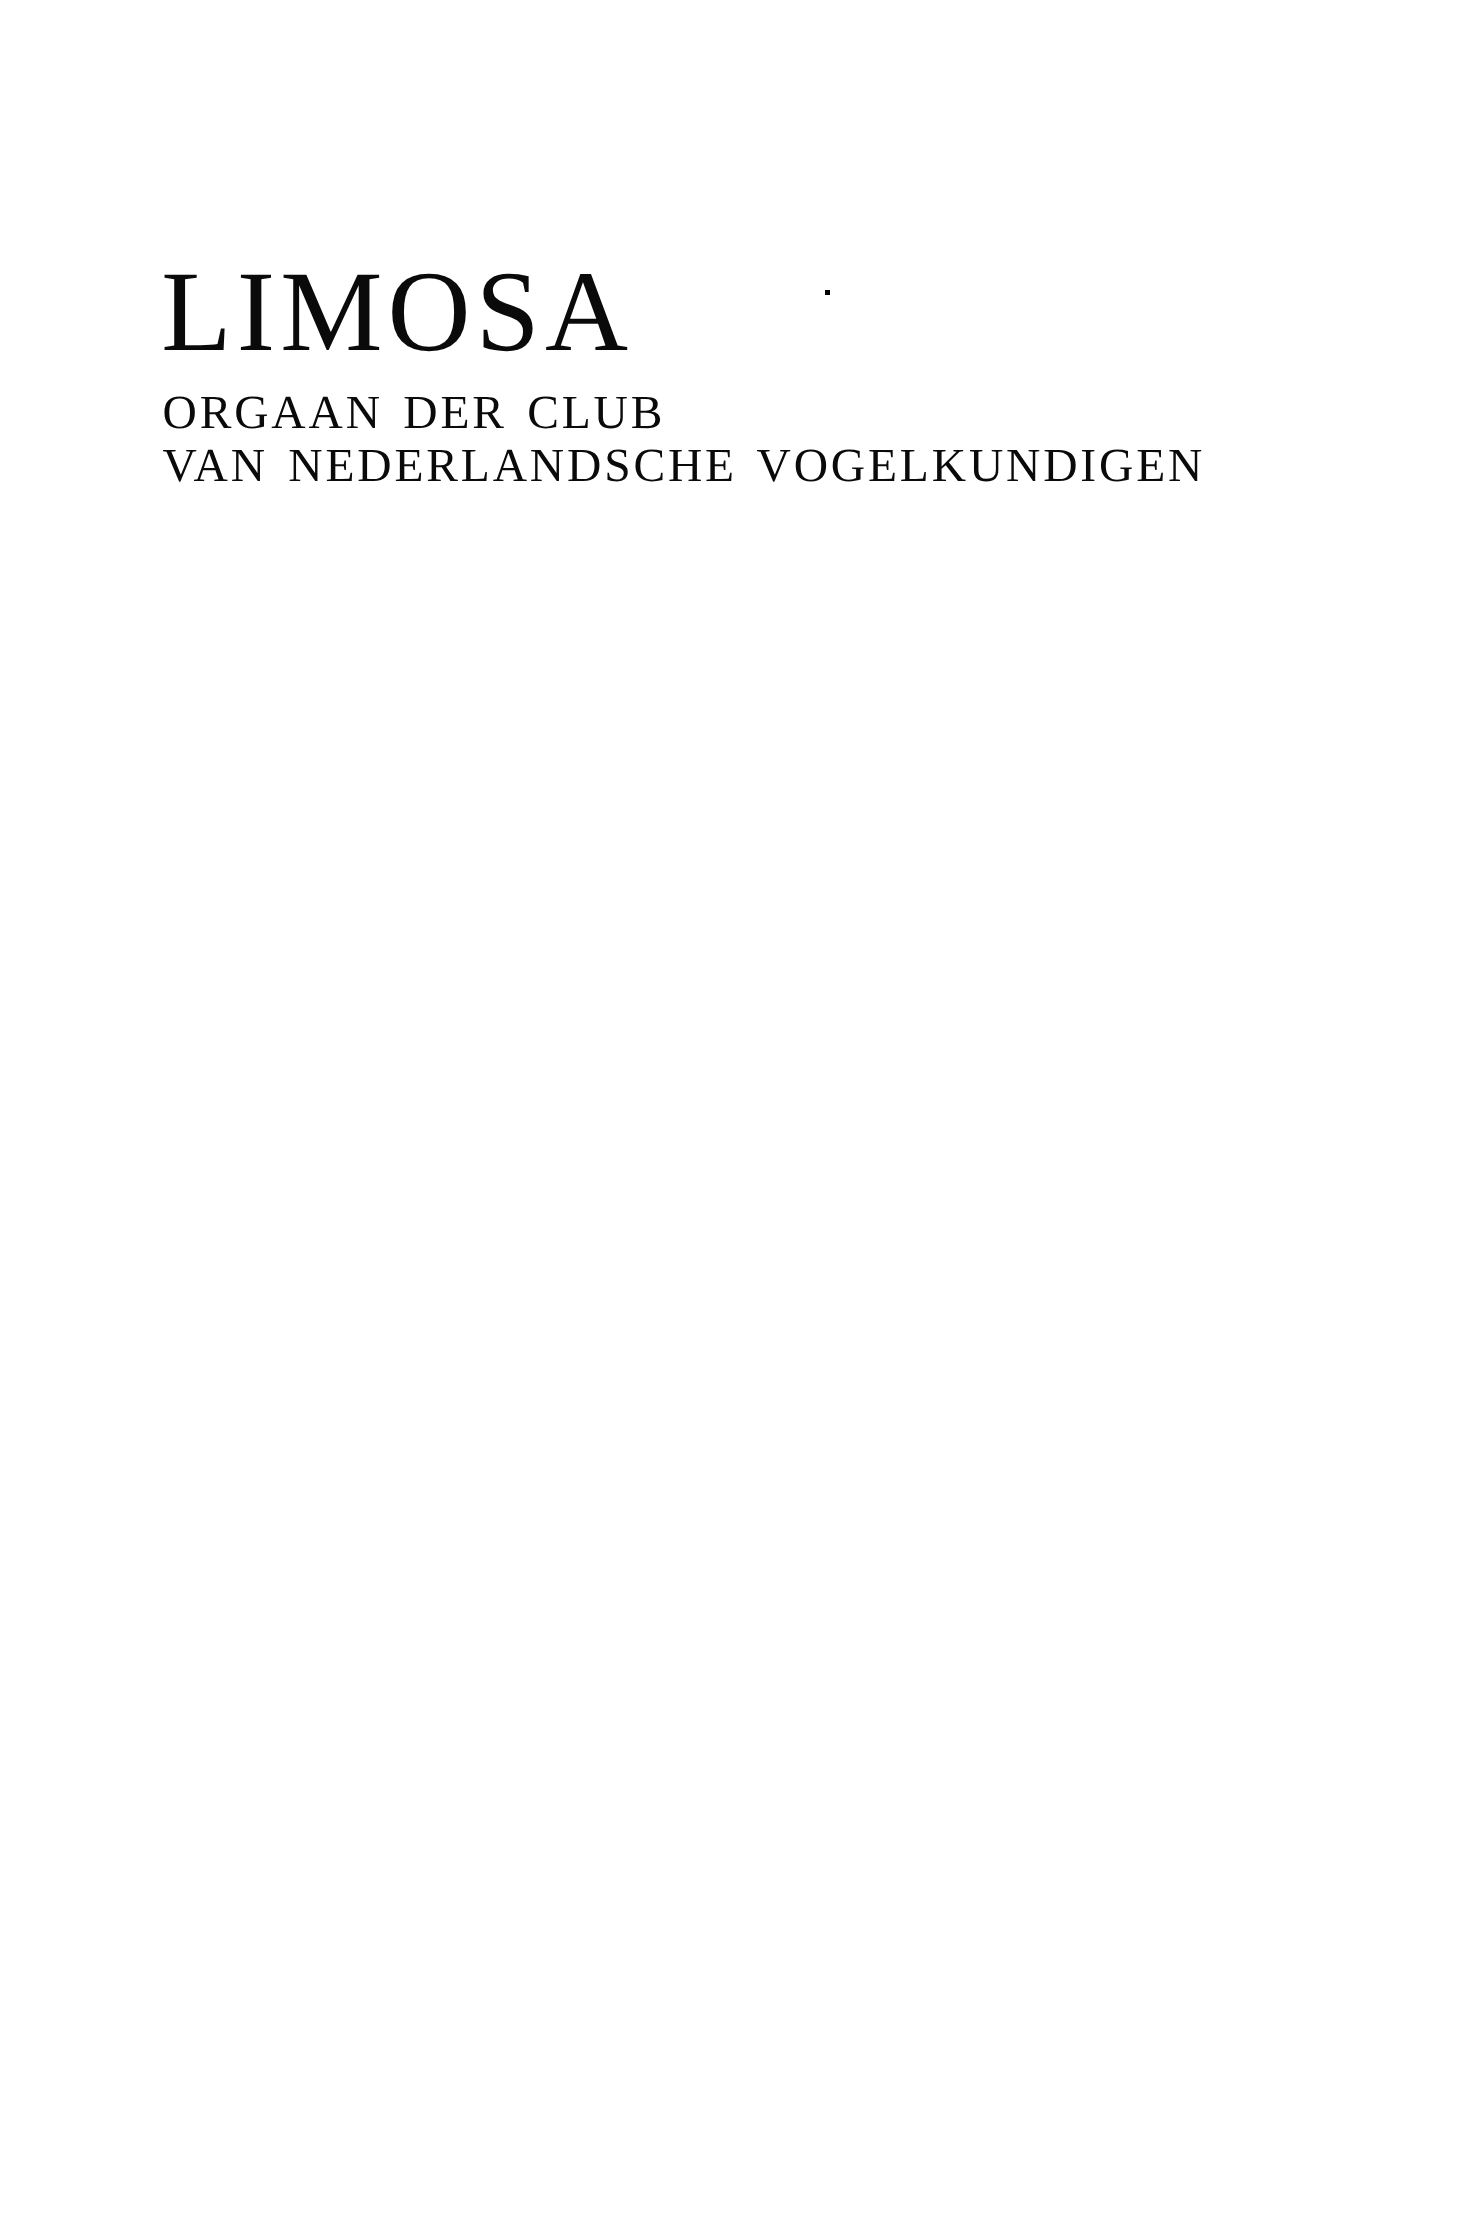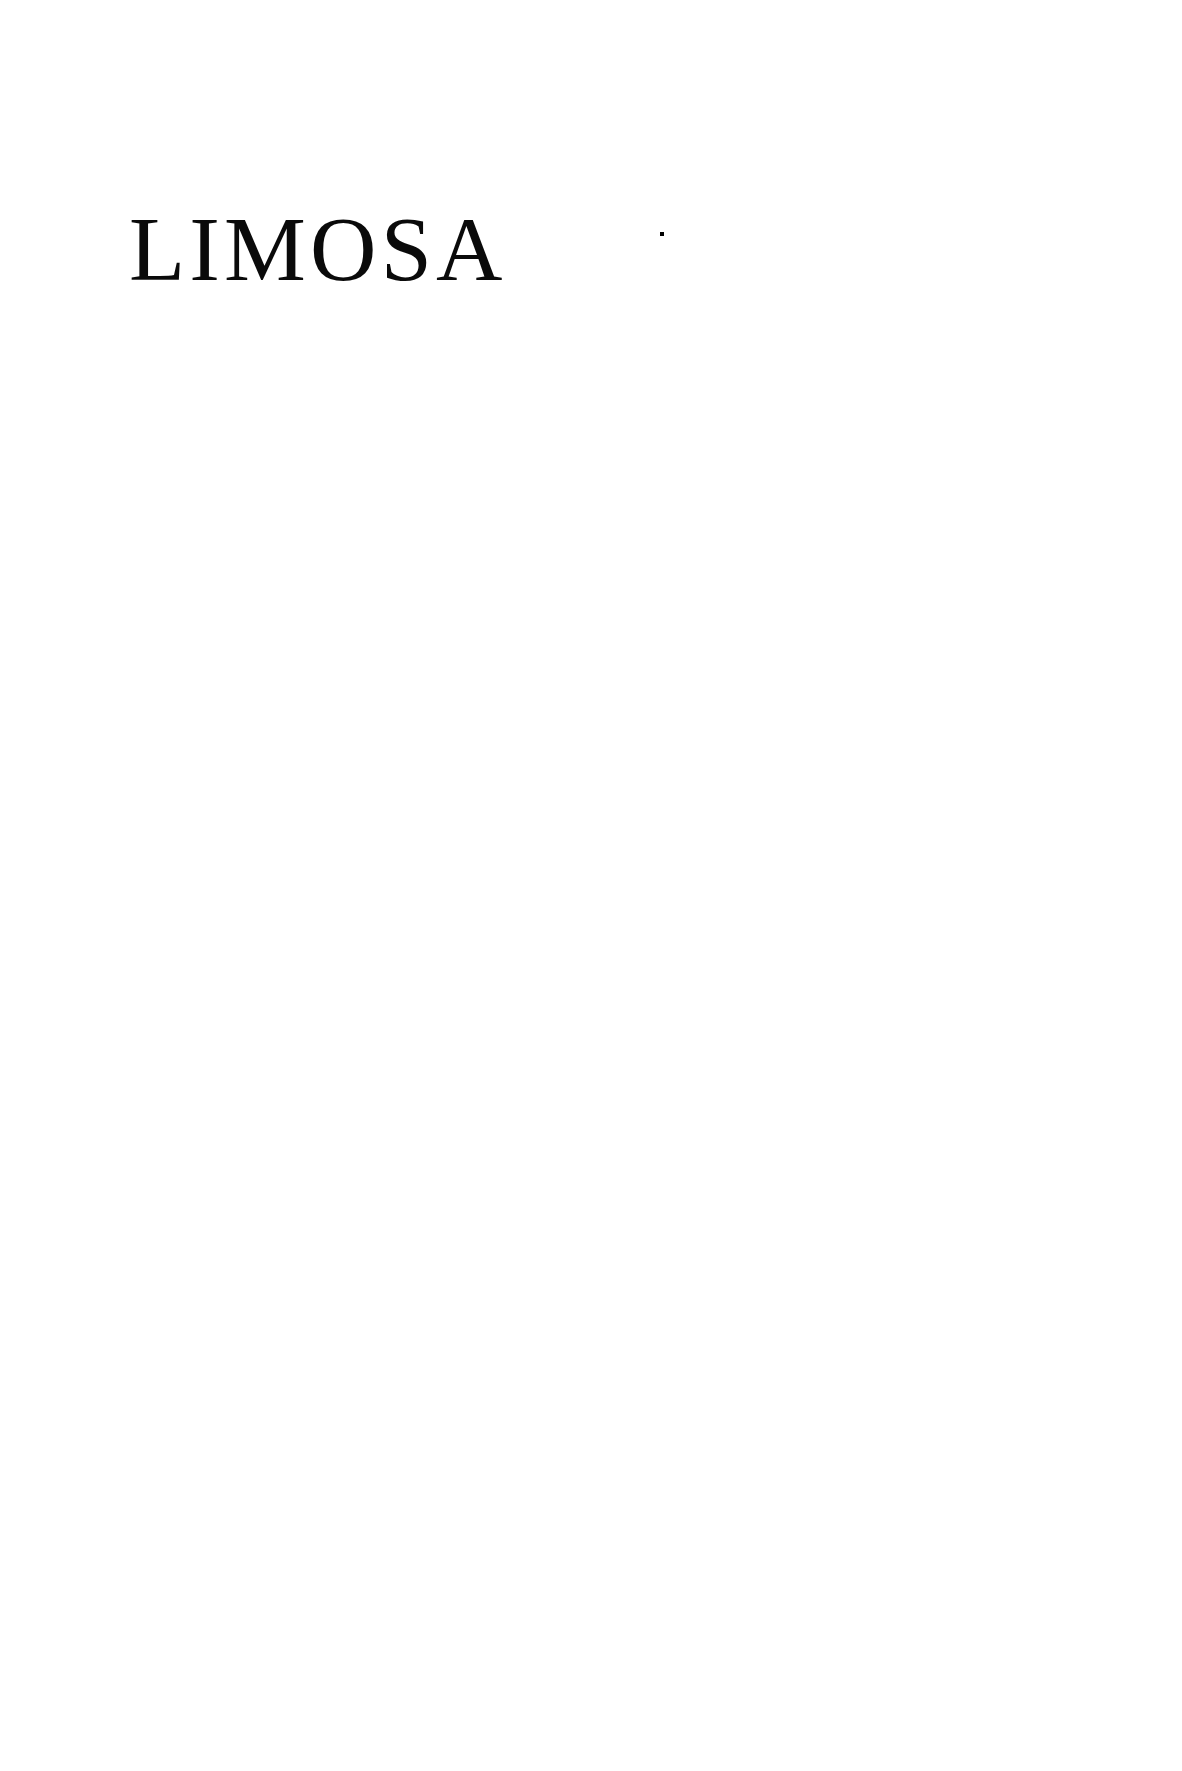--- a/index.html
+++ b/index.html
@@ -55,14 +55,18 @@
 </style>
 </head>
 <body>
 
 <div class="page">
 
   <h1 class="journal-title">LIMOSA</h1>
 
   <div class="ink-speck"></div>
 
+  <div class="subtitle">
+    <div>ORGAAN DER CLUB</div>
+    <div>VAN NEDERLANDSCHE VOGELKUNDIGEN</div>
+  </div>
 
 </div>
 
 </body></html>

